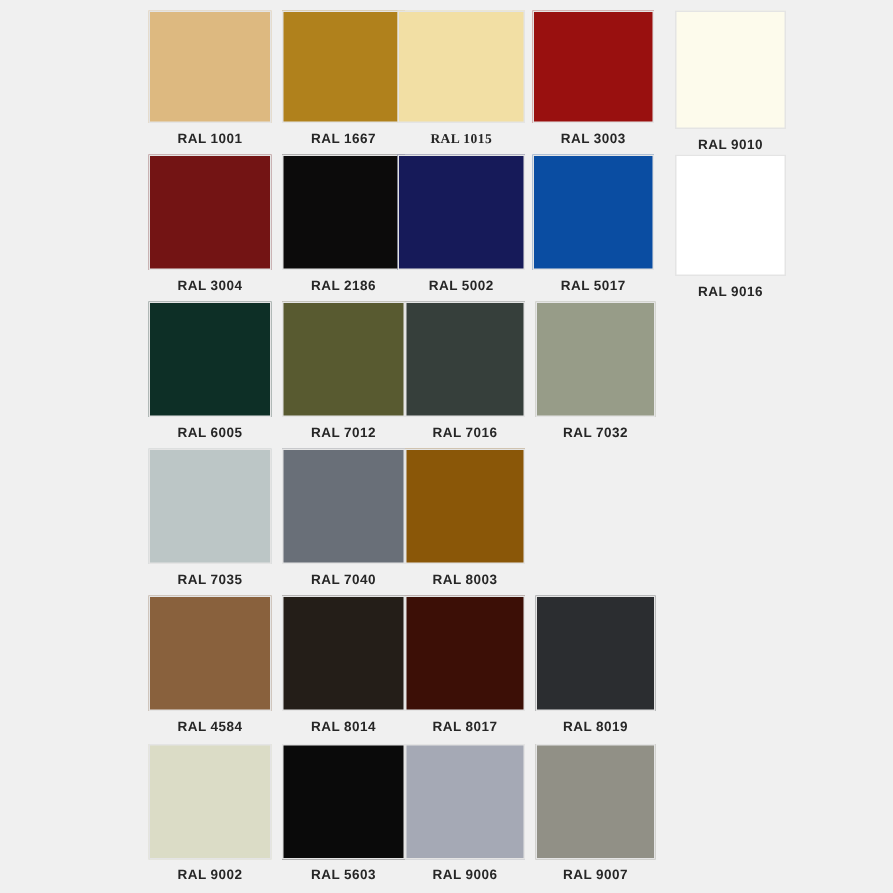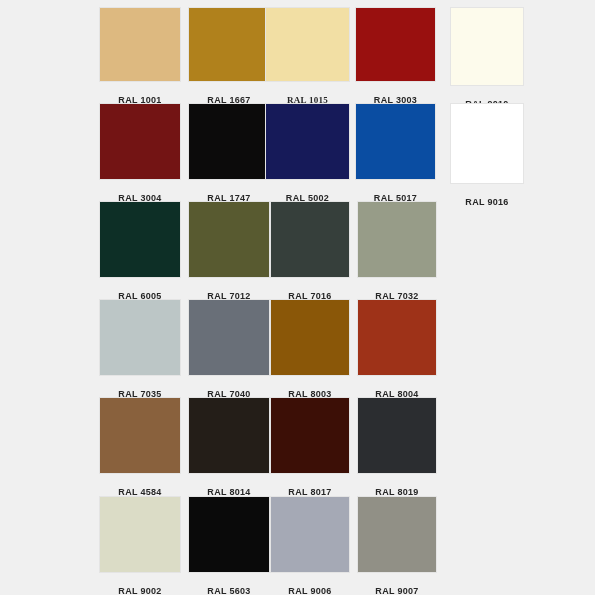--- a/index.html
+++ b/index.html
@@ -38,21 +38,21 @@
 
   .swatch-label {
     width: 100%;
     text-align: center;
     font-family: "Liberation Sans", sans-serif;
     font-size: 9px;
     font-weight: bold;
     color: #262626;
     letter-spacing: 0.3px;
     line-height: 12px;
-    margin-top: 12px;
+    margin-top: 4px;
     white-space: nowrap;
   }
 </style>
 </head>
 <body>
 
 <div id="chart-grid">
     <div class="swatch-cell" style="left: 99px; top: 7px; width: 82px;">
       <div class="swatch-chip" title="RAL 1001" style="height: 75px; background: rgb(221, 185, 128); border-color: rgb(228, 228, 228);"></div>
       <div class="swatch-label" style="color: rgb(38, 38, 38);">RAL 1001</div>
@@ -72,21 +72,21 @@
     <div class="swatch-cell" style="left: 450px; top: 7px; width: 74px;">
       <div class="swatch-chip" title="RAL 9010" style="height: 79px; background: rgb(253, 251, 236); border-color: rgb(228, 228, 228);"></div>
       <div class="swatch-label" style="color: rgb(38, 38, 38);">RAL 9010</div>
     </div>
     <div class="swatch-cell" style="left: 99px; top: 103px; width: 82px;">
       <div class="swatch-chip" title="RAL 3004" style="height: 77px; background: rgb(115, 20, 20); border-color: rgb(228, 228, 228);"></div>
       <div class="swatch-label" style="color: rgb(38, 38, 38);">RAL 3004</div>
     </div>
     <div class="swatch-cell" style="left: 188px; top: 103px; width: 82px;">
       <div class="swatch-chip" title="RAL 3007" style="height: 77px; background: rgb(12, 11, 11); border-color: rgb(228, 228, 228);"></div>
-      <div class="swatch-label" style="color: rgb(38, 38, 38);">RAL 1747</div>
+      <div class="swatch-label" style="color: rgb(38, 38, 38);">RAL 2186</div>
     </div>
     <div class="swatch-cell" style="left: 265px; top: 103px; width: 85px;">
       <div class="swatch-chip" title="RAL 5002" style="height: 77px; background: rgb(22, 26, 89); border-color: rgb(228, 228, 228);"></div>
       <div class="swatch-label" style="color: rgb(38, 38, 38);">RAL 5002</div>
     </div>
     <div class="swatch-cell" style="left: 355px; top: 103px; width: 81px;">
       <div class="swatch-chip" title="RAL 5017" style="height: 77px; background: rgb(10, 77, 162); border-color: rgb(228, 228, 228);"></div>
       <div class="swatch-label" style="color: rgb(38, 38, 38);">RAL 5017</div>
     </div>
     <div class="swatch-cell" style="left: 450px; top: 103px; width: 74px;">
@@ -114,24 +114,20 @@
       <div class="swatch-label" style="color: rgb(38, 38, 38);">RAL 7035</div>
     </div>
     <div class="swatch-cell" style="left: 188px; top: 299px; width: 82px;">
       <div class="swatch-chip" title="RAL 7040" style="height: 77px; background: rgb(105, 111, 120); border-color: rgb(228, 228, 228);"></div>
       <div class="swatch-label" style="color: rgb(38, 38, 38);">RAL 7040</div>
     </div>
     <div class="swatch-cell" style="left: 270px; top: 299px; width: 80px;">
       <div class="swatch-chip" title="RAL 8003" style="height: 77px; background: rgb(138, 87, 8); border-color: rgb(228, 228, 228);"></div>
       <div class="swatch-label" style="color: rgb(38, 38, 38);">RAL 8003</div>
     </div>
-    <div class="swatch-cell" style="left: 357px; top: 299px; width: 80px;">
-      <div class="swatch-chip" title="RAL 8004" style="height: 77px; background: rgb(158, 50, 24); border-color: rgb(228, 228, 228);"></div>
-      <div class="swatch-label" style="color: rgb(38, 38, 38);">RAL 8004</div>
-    </div>
     <div class="swatch-cell" style="left: 99px; top: 397px; width: 82px;">
       <div class="swatch-chip" title="RAL 8008" style="height: 77px; background: rgb(137, 97, 61); border-color: rgb(228, 228, 228);"></div>
       <div class="swatch-label" style="color: rgb(38, 38, 38);">RAL 4584</div>
     </div>
     <div class="swatch-cell" style="left: 188px; top: 397px; width: 82px;">
       <div class="swatch-chip" title="RAL 8014" style="height: 77px; background: rgb(36, 30, 24); border-color: rgb(228, 228, 228);"></div>
       <div class="swatch-label" style="color: rgb(38, 38, 38);">RAL 8014</div>
     </div>
     <div class="swatch-cell" style="left: 270px; top: 397px; width: 80px;">
       <div class="swatch-chip" title="RAL 8017" style="height: 77px; background: rgb(60, 15, 6); border-color: rgb(228, 228, 228);"></div>

